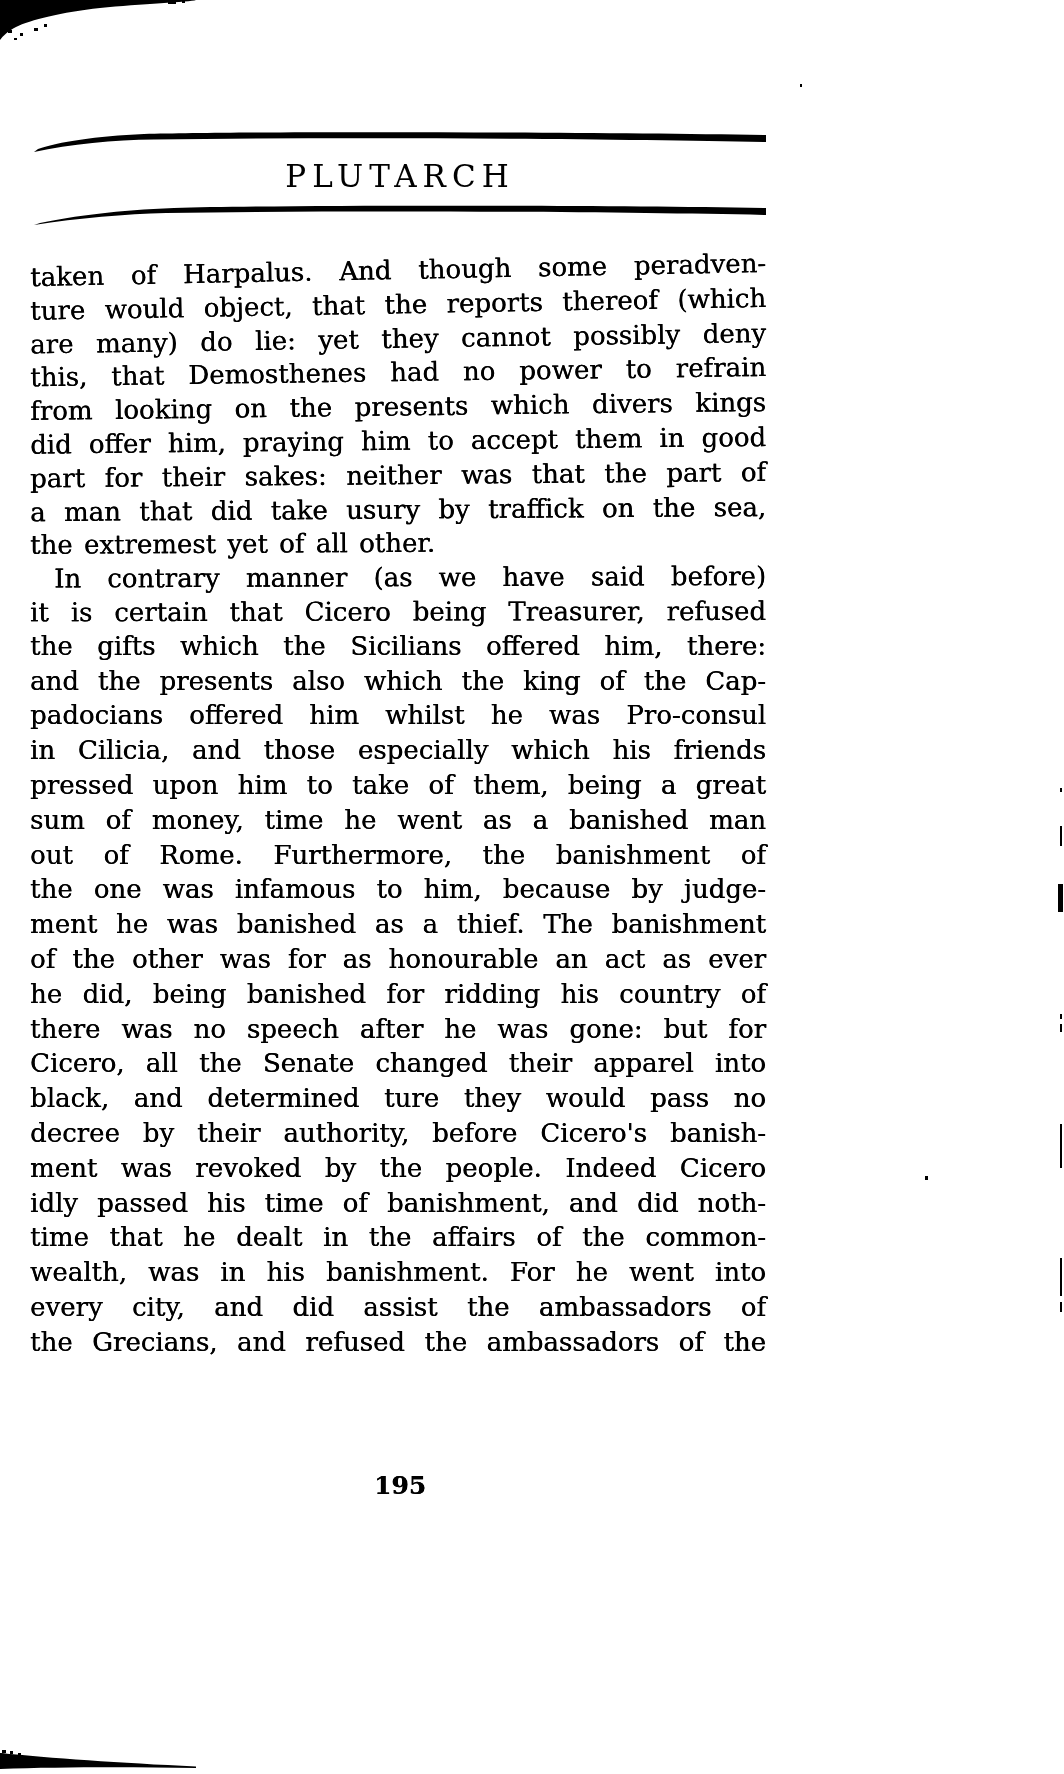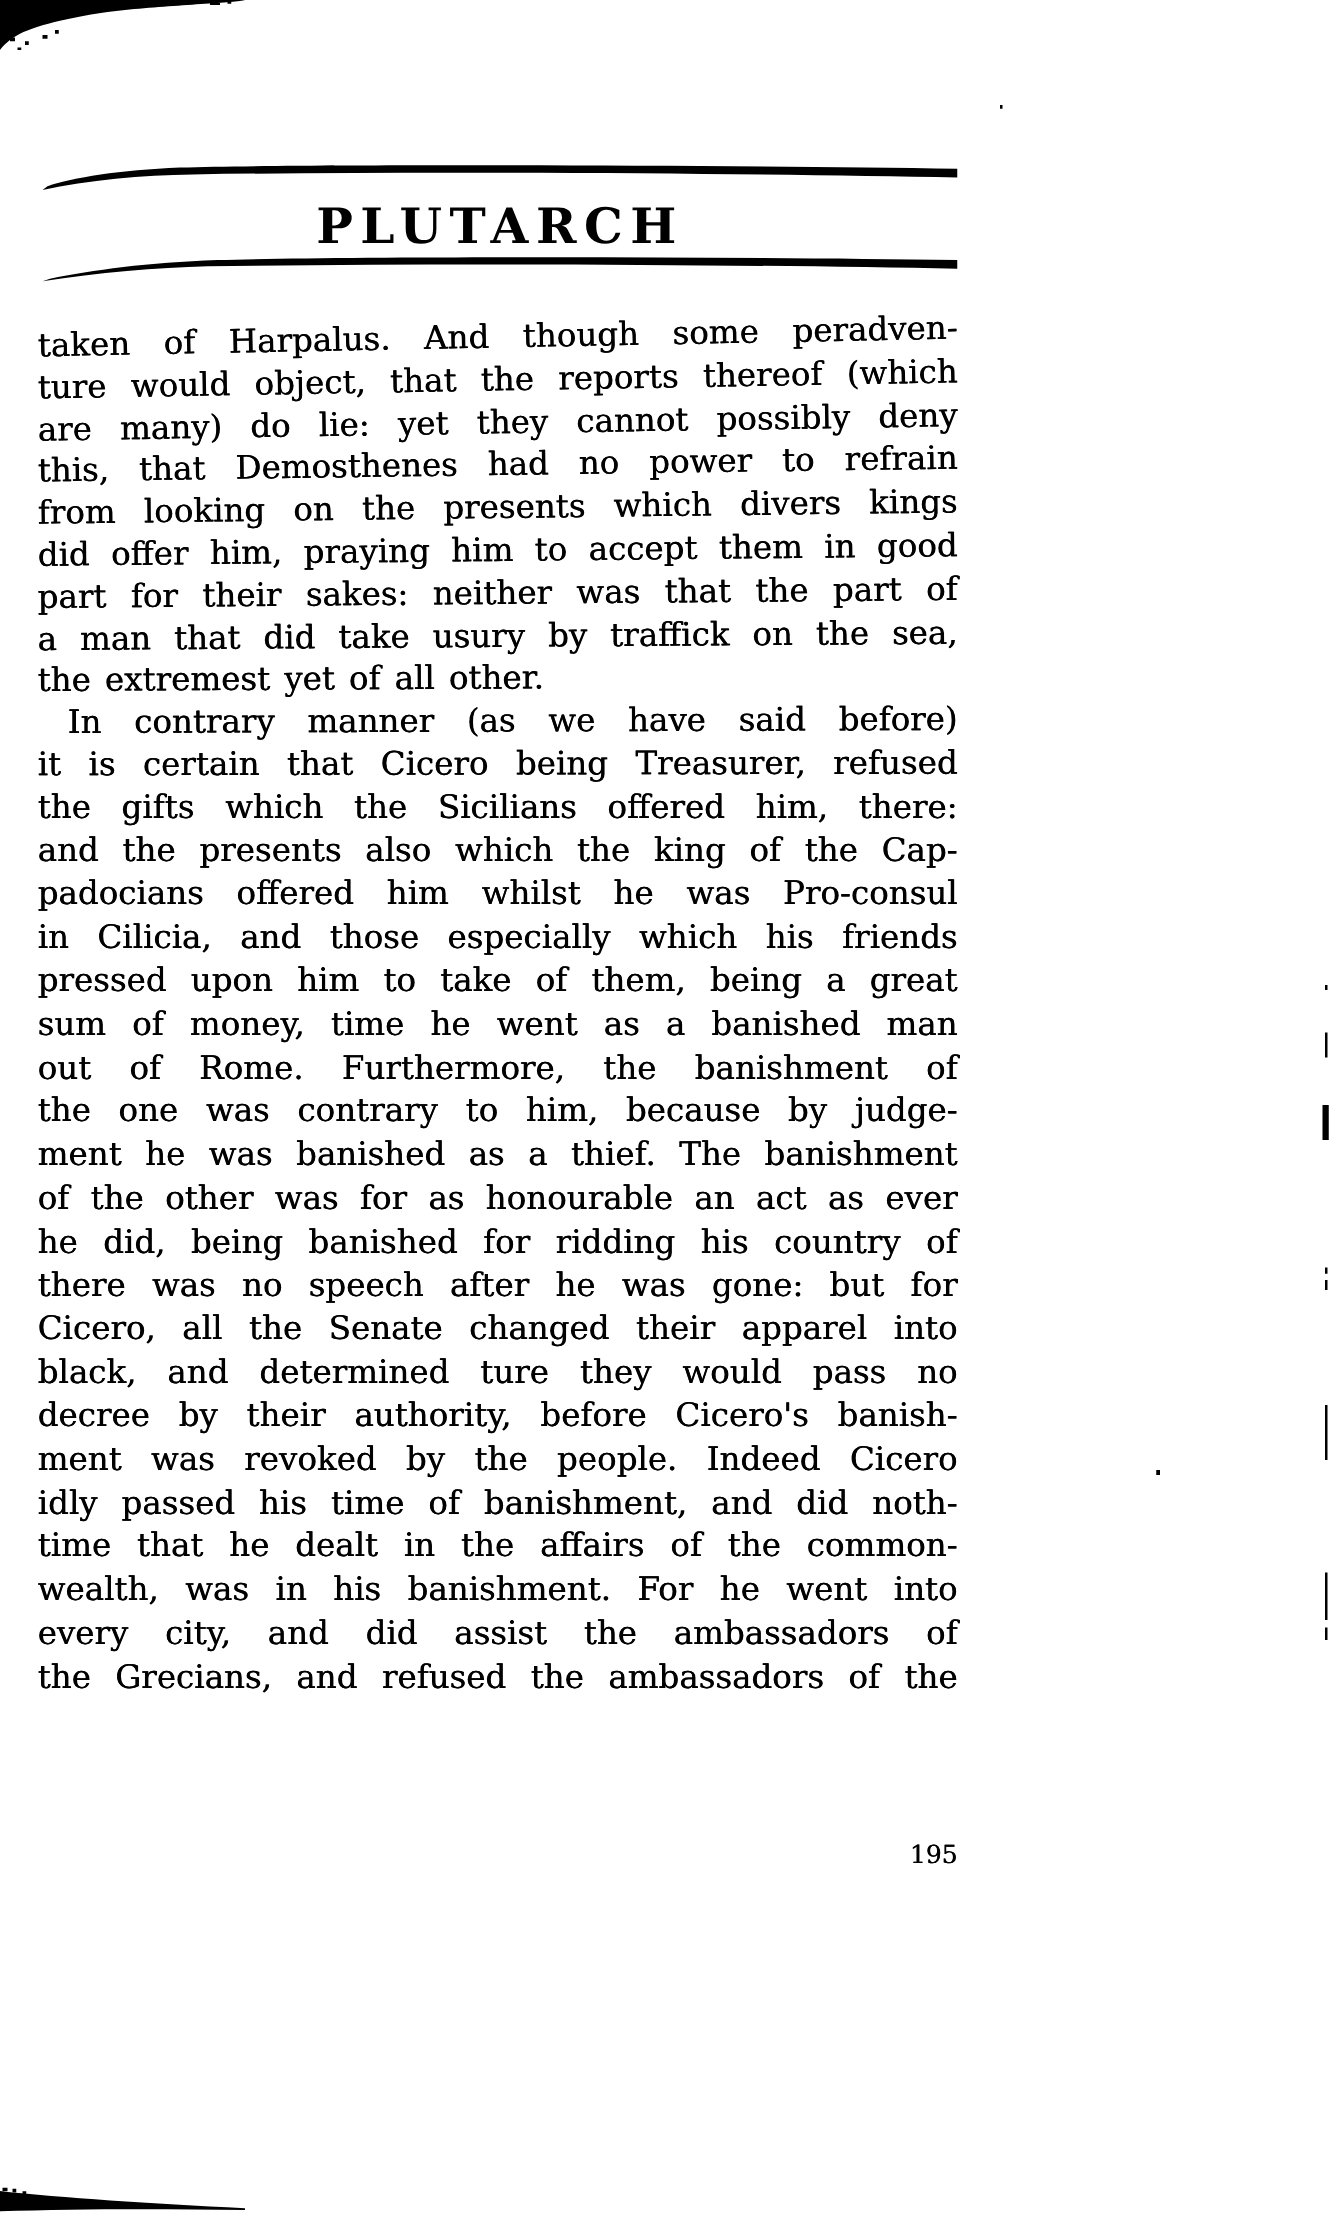--- a/index.html
+++ b/index.html
@@ -8,40 +8,41 @@
   .page {
     position:relative; width:1064px; height:1774px; background:var(--paper);
     font-family:"DejaVu Serif","Liberation Serif",serif; color:var(--ink);
   }
   .rule { position:absolute; left:34px; width:732px; height:22px; }
   .rule svg { display:block; width:100%; height:100%; }
   .rule-top { top:131px; }
   .rule-bottom { top:204px; }
   .title {
     position:absolute; left:34px; top:158px; width:732px;
-    text-align:center; font-size:39px; font-weight:bold; letter-spacing:6px;
+    text-align:center; font-size:31px; font-weight:normal; letter-spacing:6px;
     color:var(--ink);
   }
   .body-text {
     position:absolute; left:30px; top:246px; width:736px;
     font-size:26px; line-height:34.8px; color:var(--ink);
     text-shadow:0.35px 0 0 var(--ink);
     word-spacing:3px;
   }
   .line {
     text-align:justify; text-align-last:justify;
     transform-origin:100% 50%;
     height:34.8px; overflow:visible; white-space:nowrap;
   }
   .line.no-just { text-align-last:left; }
   .line.indent { padding-left:24px; }
   .page-number {
     position:absolute; left:34px; top:1471px; width:732px;
-    text-align:right; font-size:20px; color:var(--ink);
+    text-align:center; font-size:25px; color:var(--ink);
     text-shadow:0.35px 0 0 var(--ink);
+    font-weight:bold;
   }
   .artifact { position:absolute; background:var(--ink); }
   .corner-svg { position:absolute; display:block; }
   .blob-top-left { left:0; top:0; width:200px; height:42px; }
   .wedge-bottom-left { left:0; top:1750px; width:200px; height:24px; }
 </style>
 </head>
 <body>
 
 <div class="page">
@@ -83,21 +84,21 @@
       <div class="line no-just" style="transform: rotate(-0.3deg);">the extremest yet of all other.</div>
       <div class="line indent" style="transform: rotate(-0.2deg);">In contrary manner (as we have said before)</div>
       <div class="line" style="transform: rotate(-0.1deg);">it is certain that Cicero being Treasurer, refused</div>
       <div class="line">the gifts which the Sicilians offered him, there:</div>
       <div class="line">and the presents also which the king of the Cap-</div>
       <div class="line">padocians offered him whilst he was Pro-consul</div>
       <div class="line">in Cilicia, and those especially which his friends</div>
       <div class="line">pressed upon him to take of them, being a great</div>
       <div class="line">sum of money, time he went as a banished man</div>
       <div class="line">out of Rome.  Furthermore, the banishment of</div>
-      <div class="line">the one was contrary to him, because by judge-</div>
+      <div class="line">the one was infamous to him, because by judge-</div>
       <div class="line">ment he was banished as a thief.  The banishment</div>
       <div class="line">of the other was for as honourable an act as ever</div>
       <div class="line">he did, being banished for ridding his country of</div>
       <div class="line">there was no speech after he was gone: but for</div>
       <div class="line">Cicero, all the Senate changed their apparel into</div>
       <div class="line">black, and determined ture they would pass no</div>
       <div class="line">decree by their authority, before Cicero's banish-</div>
       <div class="line">ment was revoked by the people.  Indeed Cicero</div>
       <div class="line">idly passed his time of banishment, and did noth-</div>
       <div class="line">time that he dealt in the affairs of the common-</div>

